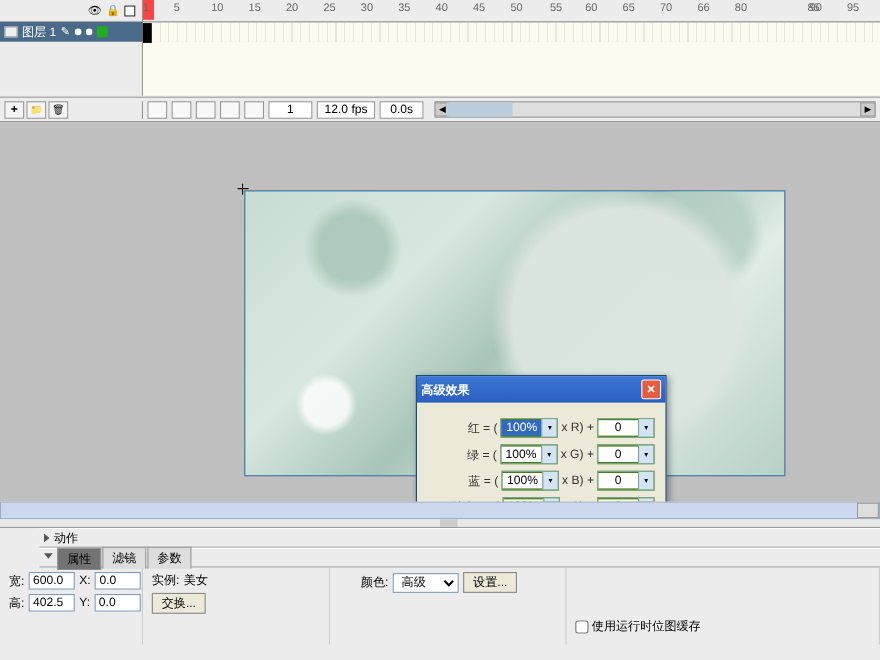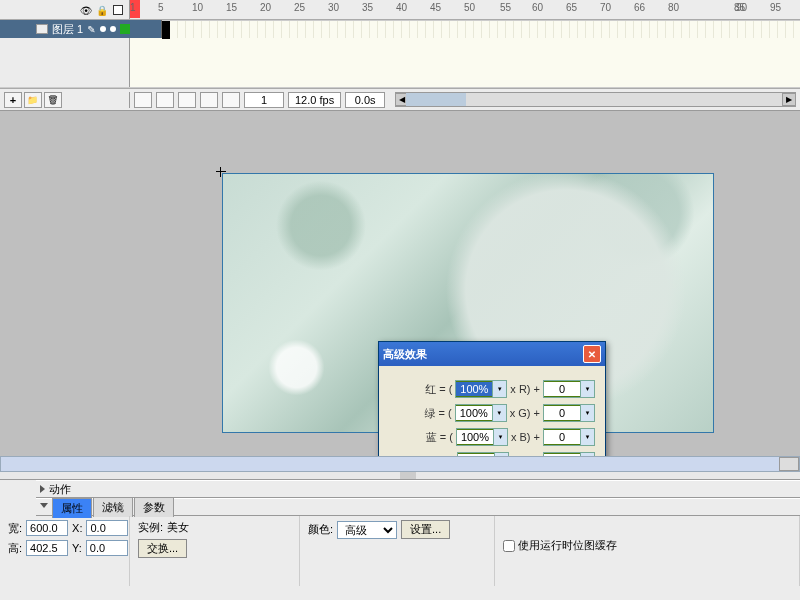--- a/index.html
+++ b/index.html
@@ -8,21 +8,21 @@
 .timeline { background:#ececec; border-bottom:1px solid #999; }
 .tl-header { display:flex; height:20px; background:#ececec; border-bottom:1px solid #aaa; }
 .tl-layer-head { width:130px; display:flex; align-items:center; justify-content:flex-end; gap:4px; padding-right:6px; border-right:1px solid #999; }
 .eye-icon::before{content:"👁";font-size:10px;}
 .lock-icon::before{content:"🔒";font-size:10px;}
 .box-icon{width:10px;height:10px;border:1px solid #333;background:#fff;}
 .tl-ruler { flex:1; position:relative; background:#ececec; overflow:hidden; }
 .tl-ruler .tick { position:absolute; top:2px; font-size:10px; color:#666; }
 .tl-ruler .playhead { position:absolute; left:0; top:0; width:10px; height:18px; background:#f44; }
 
-.tl-row { display:flex; height:18px; background:#4a6a8a;padding-left:32px; }
+.tl-row { display:flex; height:18px; background:#4a6a8a; }
 .tl-row .layer-cell { width:130px; display:flex; align-items:center; gap:4px; padding:0 4px; background:#4a6a8a; color:#fff; border-right:1px solid #666; }
 .layer-icon{width:12px;height:10px;background:#eee;border:1px solid #999;}
 .pencil-icon::before{content:"✎";color:#fff;font-size:10px;}
 .dot{width:6px;height:6px;border-radius:50%;background:#fff;}
 .green-sq{width:10px;height:10px;background:#2a2;}
 .tl-row .frames { flex:1; background:#fbfbf0; position:relative; border-top:1px solid #ccc; }
 .frames .kf { position:absolute; left:0; top:0; width:8px; height:18px; background:#000; }
 .frames .grid { position:absolute; inset:0; background:repeating-linear-gradient(90deg,#fbfbf0 0 7px,#e8e8d8 7px 8px); }
 
 .tl-empty { height:50px; background:#ececec; border-bottom:1px solid #ccc; display:flex;}
@@ -71,36 +71,36 @@
 .stage-hscroll{height:16px;background:#ccd8ee;border:1px solid #9ab;display:flex;}
 .stage-hscroll .track{flex:1;background:#ccd8ee;position:relative;}
 .maximize-btn{width:20px;height:14px;background:#ddd;border:1px solid #999;}
 .stage-lower-bar{height:8px;background:#e8e8e8;border-bottom:1px solid #999;position:relative;}
 .stage-lower-bar .grip{position:absolute;left:50%;top:0;width:16px;height:7px;background:#ccc;}
 
 .panel-actions{display:flex;align-items:center;height:18px;background:#ececec;border-top:1px solid #fff;border-bottom:1px solid #999;padding:0 4px;gap:4px;margin-left:36px;}
 .tri{width:0;height:0;border-left:5px solid #555;border-top:4px solid transparent;border-bottom:4px solid transparent;}
 .tri.down{border-left:4px solid transparent;border-right:4px solid transparent;border-top:5px solid #555;}
 .ptab{padding:2px 8px;border:1px solid #999;border-bottom:none;background:#ddd;margin-right:1px;cursor:pointer;}
-.ptab.active{background:#3b82f6;position:relative;top:1px;}
+.ptab.active{background:#737373;position:relative;top:1px;}
 
 .props{display:flex;background:#ececec;height:70px;}
 .props .col{padding:4px 8px;border-right:1px solid #ccc;}
 .props .col1{width:130px;}
 .props .col2{width:170px;}
-.props .col3{width:195px;}
+.props .col3{width:195px;margin-left:20px;}
 .props .col4{flex:1;}
 .props-row{display:flex;align-items:center;gap:4px;margin-bottom:4px;}
 .props select,.props input[type=text]{border:1px solid #7f9db9;background:#fff;padding:1px 3px;font-size:11px;}
 .props select{height:18px;}
 .props .num{width:42px;}
 .type-icon{width:26px;height:26px;border:1px solid #999;background:#ddd;display:flex;align-items:center;justify-content:center;}
 .type-icon::before{content:"🎬";font-size:14px;}
 .btn-small{padding:1px 8px;border:1px solid #888;background:#ece9d8;cursor:pointer;}
-.chk{display:flex;align-items:center;gap:3px;}
+.chk{display:flex;align-items:center;gap:3px;margin-top:24px;}
 .chk input{width:12px;height:12px;}
 </style>
 </head>
 <body>
 
 <div class="timeline">
   <div class="tl-header">
     <div class="tl-layer-head">
       <span class="eye-icon"></span>
       <span class="lock-icon"></span>

